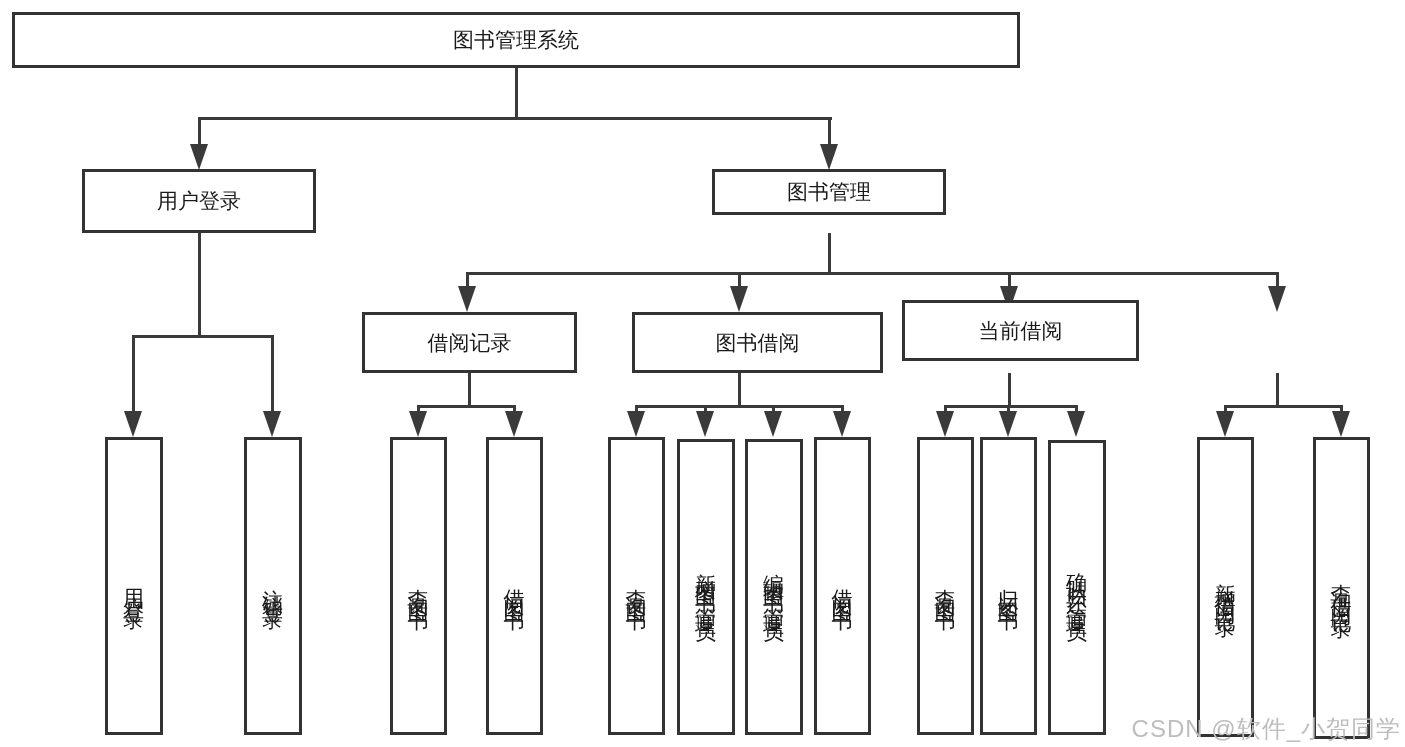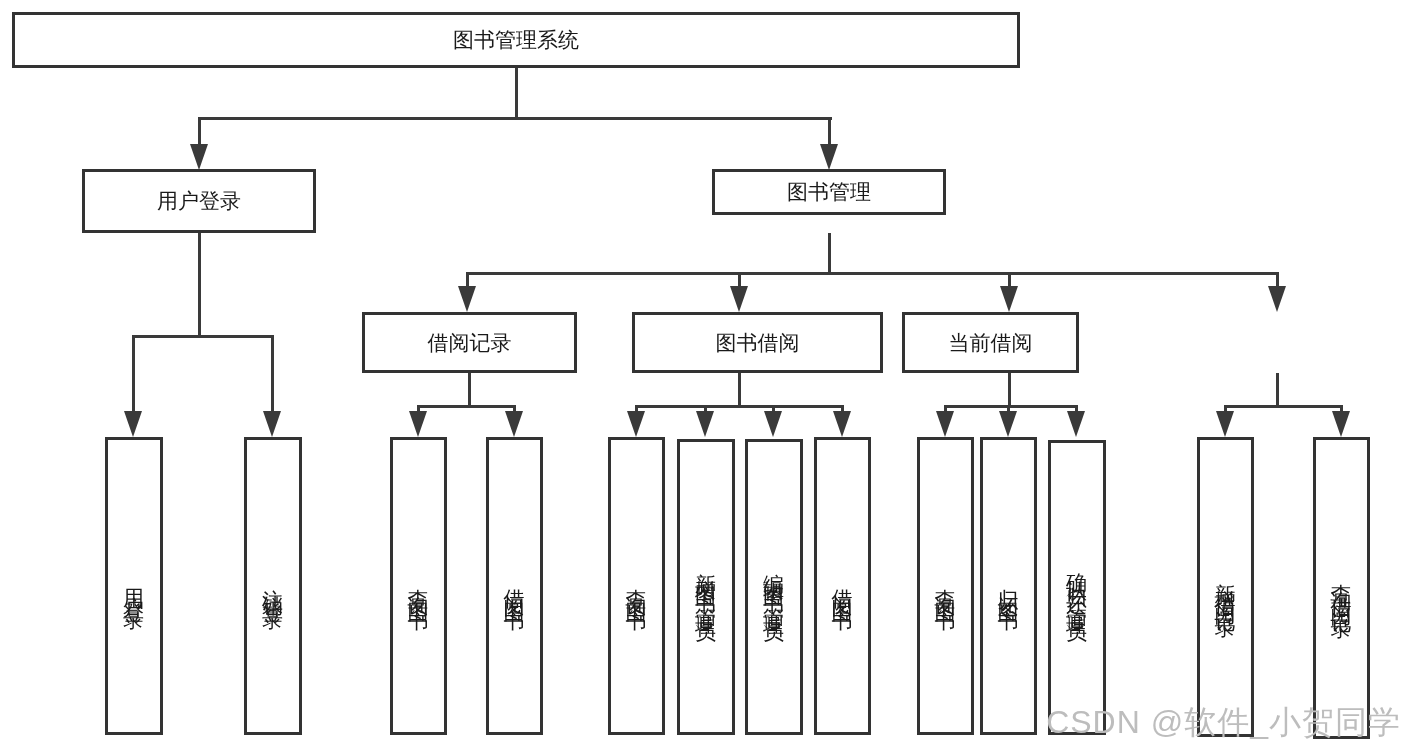--- a/index.html
+++ b/index.html
@@ -49,21 +49,21 @@
     position:absolute;
     width:0;height:0;
     border-left:9px solid transparent;
     border-right:9px solid transparent;
     border-top:26px solid var(--line);
   }
   .watermark{
     position:absolute;
     right:4px;
     bottom:2px;
-    font-size:32px;
+    font-size:24px;
     color:var(--watermark);
     letter-spacing:1px;
     white-space:nowrap;
   }
 </style>
 </head>
 <body>
 
 <div class="stage">
 
@@ -92,21 +92,21 @@
   <div class="ln" style="left:738px;top:272px;width:3px;height:17px"></div>
   <div class="ln" style="left:1008px;top:272px;width:3px;height:17px"></div>
   <div class="ln" style="left:1276px;top:272px;width:3px;height:17px"></div>
   <div class="arr" style="left:458px;top:286px"></div>
   <div class="arr" style="left:730px;top:286px"></div>
   <div class="arr" style="left:1000px;top:286px"></div>
   <div class="arr" style="left:1268px;top:286px"></div>
 
   <div class="box" style="left:362px;top:312px;width:215px;height:61px">借阅记录</div>
   <div class="box" style="left:632px;top:312px;width:251px;height:61px">图书借阅</div>
-  <div class="box" style="left:902px;top:312px;width:177px;height:61px">当前借阅</div>
+  <div class="box" style="left:902px;top:300px;width:237px;height:61px">当前借阅</div>
 
   <div class="ln" style="left:468px;top:373px;width:3px;height:34px"></div>
   <div class="ln" style="left:417px;top:405px;width:99px;height:3px"></div>
   <div class="ln" style="left:417px;top:405px;width:3px;height:8px"></div>
   <div class="ln" style="left:513px;top:405px;width:3px;height:8px"></div>
   <div class="arr" style="left:409px;top:411px"></div>
   <div class="arr" style="left:505px;top:411px"></div>
 
   <div class="ln" style="left:738px;top:373px;width:3px;height:34px"></div>
   <div class="ln" style="left:635px;top:405px;width:209px;height:3px"></div>

